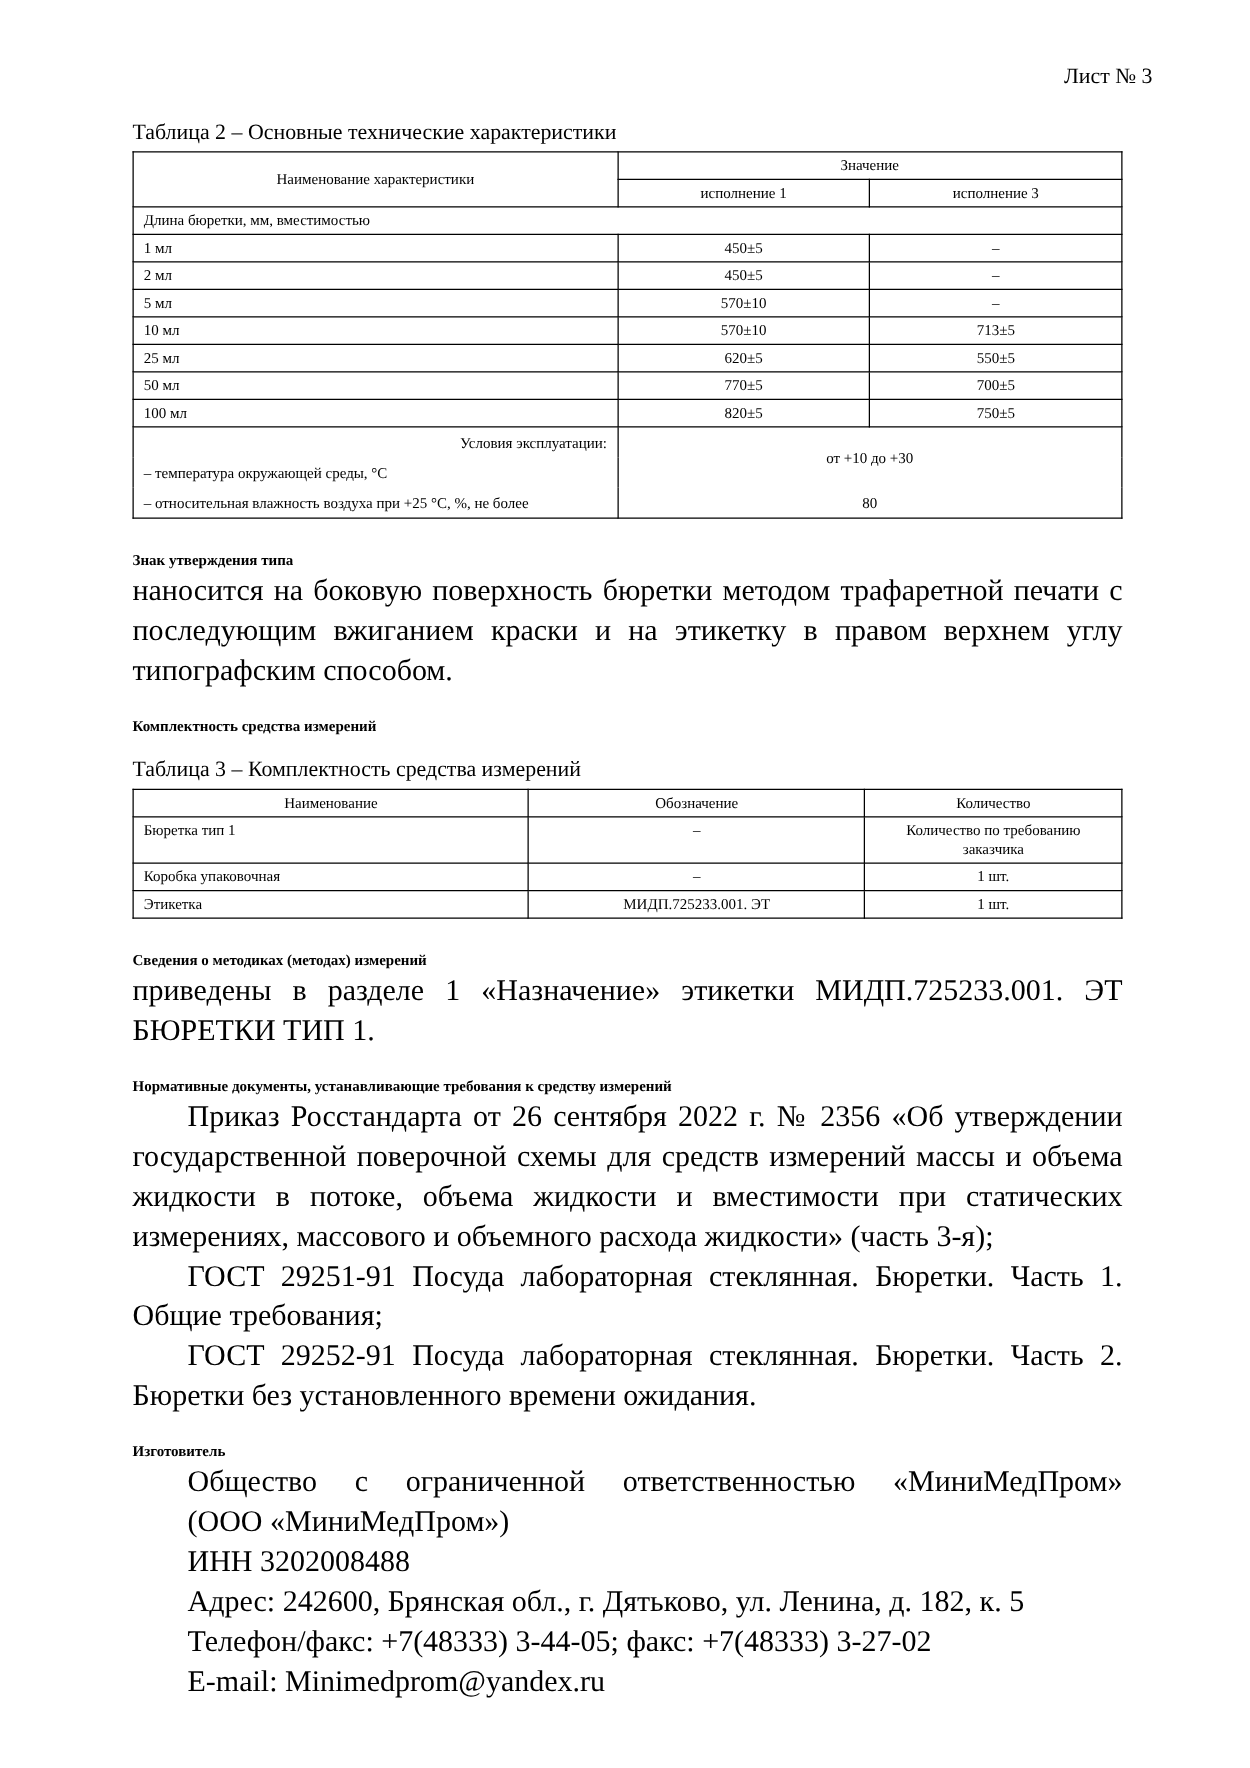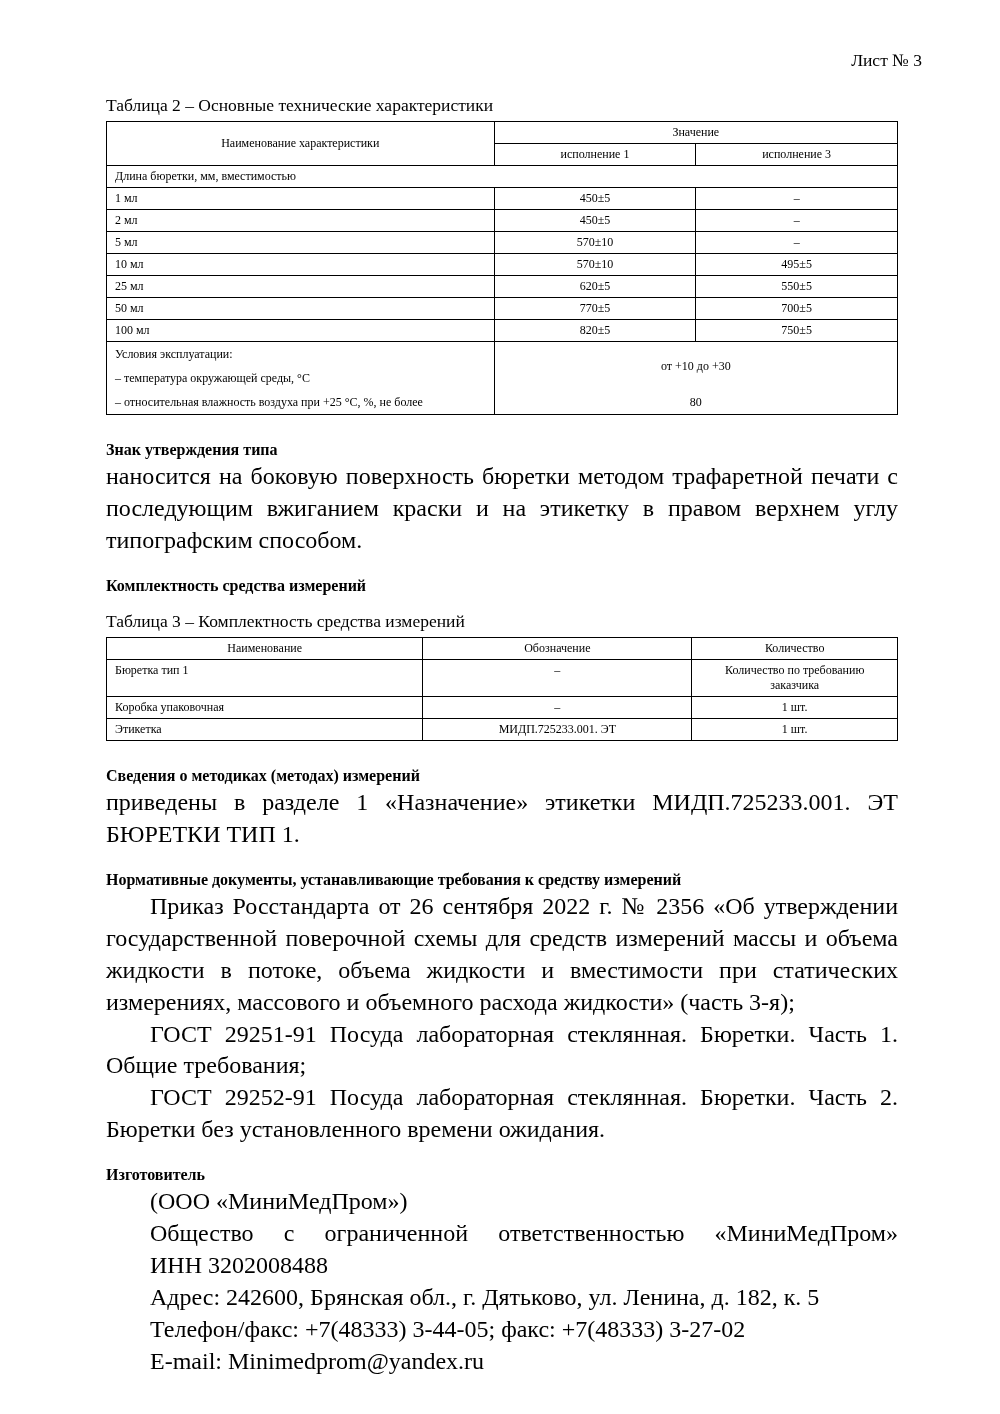--- a/index.html
+++ b/index.html
@@ -51,21 +51,21 @@
   .l { text-align: left; }
   .cond-cell {
     padding-top: 7px;
     padding-bottom: 7px;
     line-height: 1.5;
   }
   .spacer-20 { height: 20px; }
   .spacer-14 { height: 14px; }
   .spacer-26 { height: 26px; }
   h3.sec {
-    font-size: 16px;
+    font-size: 12px;
     font-weight: bold;
     margin: 0 0 2px 0;
   }
   p.body {
     font-size: 24px;
     margin: 0;
     line-height: 1.33;
     text-align: justify;
   }
   p.just {
@@ -117,39 +117,39 @@
           <td class="c">–</td>
         </tr>
         <tr>
           <td class="l">5 мл</td>
           <td class="c">570±10</td>
           <td class="c">–</td>
         </tr>
         <tr>
           <td class="l">10 мл</td>
           <td class="c">570±10</td>
-          <td class="c">495±5</td>
+          <td class="c">713±5</td>
         </tr>
         <tr>
           <td class="l">25 мл</td>
           <td class="c">620±5</td>
           <td class="c">550±5</td>
         </tr>
         <tr>
           <td class="l">50 мл</td>
           <td class="c">770±5</td>
           <td class="c">700±5</td>
         </tr>
         <tr>
           <td class="l">100 мл</td>
           <td class="c">820±5</td>
           <td class="c">750±5</td>
         </tr>
         <tr>
-          <td class="l cond-cell" style="border-bottom:none;">Условия эксплуатации:</td>
+          <td class="l cond-cell" style="border-bottom:none;text-align:right;">Условия эксплуатации:</td>
           <td class="c" colspan="2" rowspan="2" style="border-bottom:none;">от +10 до +30</td>
         </tr>
         <tr>
           <td class="l cond-cell" style="border-top:none;border-bottom:none;">– температура окружающей среды, °С</td>
         </tr>
         <tr>
           <td class="l cond-cell" style="border-top:none; text-align:justify;">–  относительная  влажность  воздуха  при +25 °С, %, не более</td>
           <td class="c" colspan="2" style="border-top:none;">80</td>
         </tr>
       </tbody>
@@ -202,22 +202,22 @@
 
     <h3 class="sec">Нормативные документы, устанавливающие требования к средству измерений</h3>
     <p class="body just indent">Приказ Росстандарта от 26 сентября 2022 г. № 2356 «Об утверждении государственной поверочной схемы для средств измерений массы и объема жидкости в потоке, объема жидкости и вместимости при статических измерениях, массового и объемного расхода жидкости» (часть 3-я);</p>
     <p class="body just indent">ГОСТ 29251-91 Посуда лабораторная стеклянная. Бюретки. Часть 1. Общие требования;</p>
     <p class="body just indent">ГОСТ 29252-91 Посуда лабораторная стеклянная. Бюретки. Часть 2. Бюретки без установленного времени ожидания.</p>
 
     <div class="spacer-20"></div>
 
     <h3 class="sec">Изготовитель</h3>
     <div class="plain-list">
+      <p class="body just indent" style="text-align-last:justify;">Общество с ограниченной ответственностью «МиниМедПром»</p>
       <p class="body" style="padding-left:44px;">(ООО «МиниМедПром»)</p>
-      <p class="body just indent" style="text-align-last:justify;">Общество с ограниченной ответственностью «МиниМедПром»</p>
       <p class="body" style="padding-left:44px;">ИНН 3202008488</p>
       <p class="body" style="padding-left:44px;">Адрес: 242600, Брянская обл., г. Дятьково, ул. Ленина, д. 182, к. 5</p>
       <p class="body" style="padding-left:44px;">Телефон/факс: +7(48333) 3-44-05; факс: +7(48333) 3-27-02</p>
       <p class="body" style="padding-left:44px;">E-mail: Minimedprom@yandex.ru</p>
     </div>
 
   </div>
 </div>
 
 </body></html>

